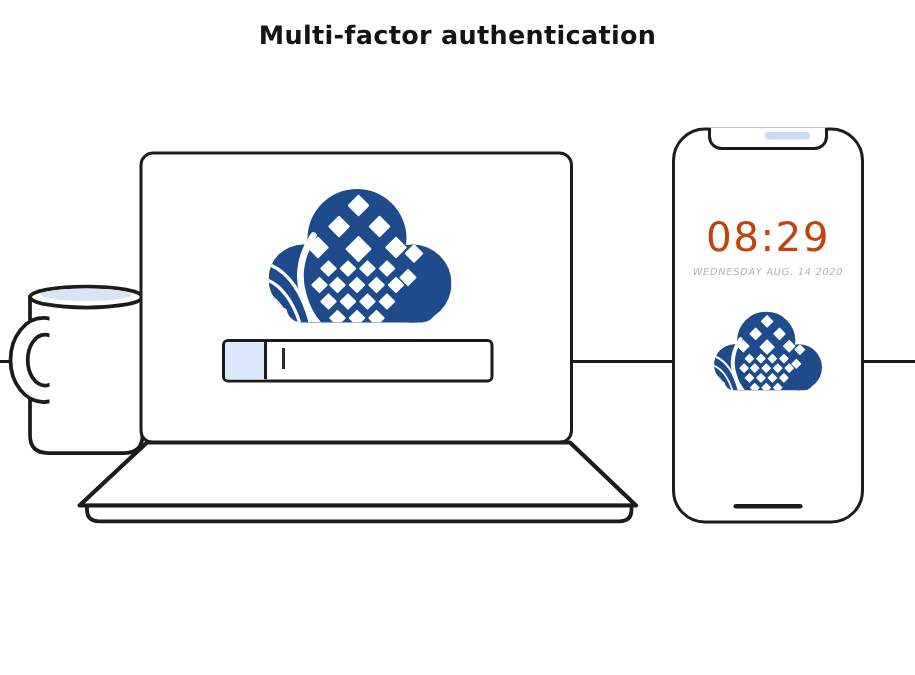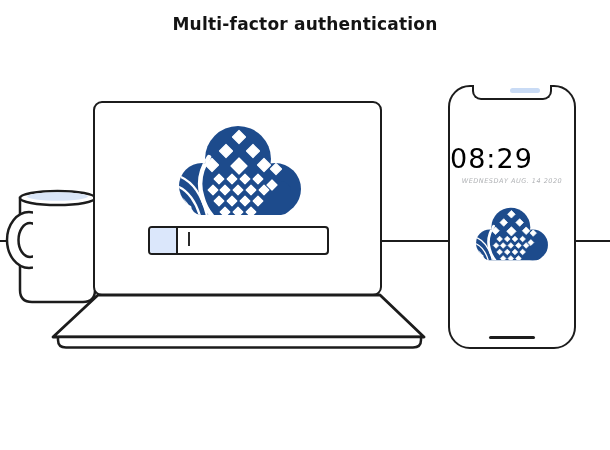--- a/index.html
+++ b/index.html
@@ -20,22 +20,22 @@
                   border-radius:2px 0 0 2px;flex:0 0 auto;}
   .text-cursor{width:2px;height:14px;background:#2a2a2a;margin-left:10px;margin-top:4px;}
 
   .laptop-base-svg{position:absolute;left:44px;top:291px;width:390px;height:62px;z-index:4;}
 
   .phone{position:absolute;left:448px;top:85px;width:124px;height:260px;background:#fff;
          border:2.5px solid #1c1c1c;border-radius:22px;z-index:3;}
   .notch{position:absolute;top:-2.5px;left:50%;transform:translateX(-50%);width:76px;height:13px;
          background:#fff;border:2.5px solid #1c1c1c;border-top:none;border-radius:0 0 9px 9px;}
   .speaker{position:absolute;right:10px;top:3.5px;width:30px;height:5px;background:#c9dbf5;border-radius:3px;}
-  .lock-time{position:absolute;top:58px;left:0;width:100%;font-size:27px;
-             font-weight:400;color:#000000;letter-spacing:1px;line-height:1;}
+  .lock-time{position:absolute;top:58px;left:0;width:100%;text-align:center;font-size:27px;
+             font-weight:400;color:#c2410c;letter-spacing:1px;line-height:1;}
   .lock-date{position:absolute;top:90px;left:0;width:100%;text-align:center;font-size:6.5px;
              color:#b0b2b5;letter-spacing:0.5px;font-style:italic;}
   .phone-cloud{position:absolute;top:119px;left:50%;transform:translateX(-50%);width:72px;height:56px;}
   .home-bar{position:absolute;bottom:8px;left:50%;transform:translateX(-50%);width:46px;height:3px;
             background:#1c1c1c;border-radius:2px;}
   .defs-svg{position:absolute;width:0;height:0;}
 </style>
 </head>
 <body>
 

